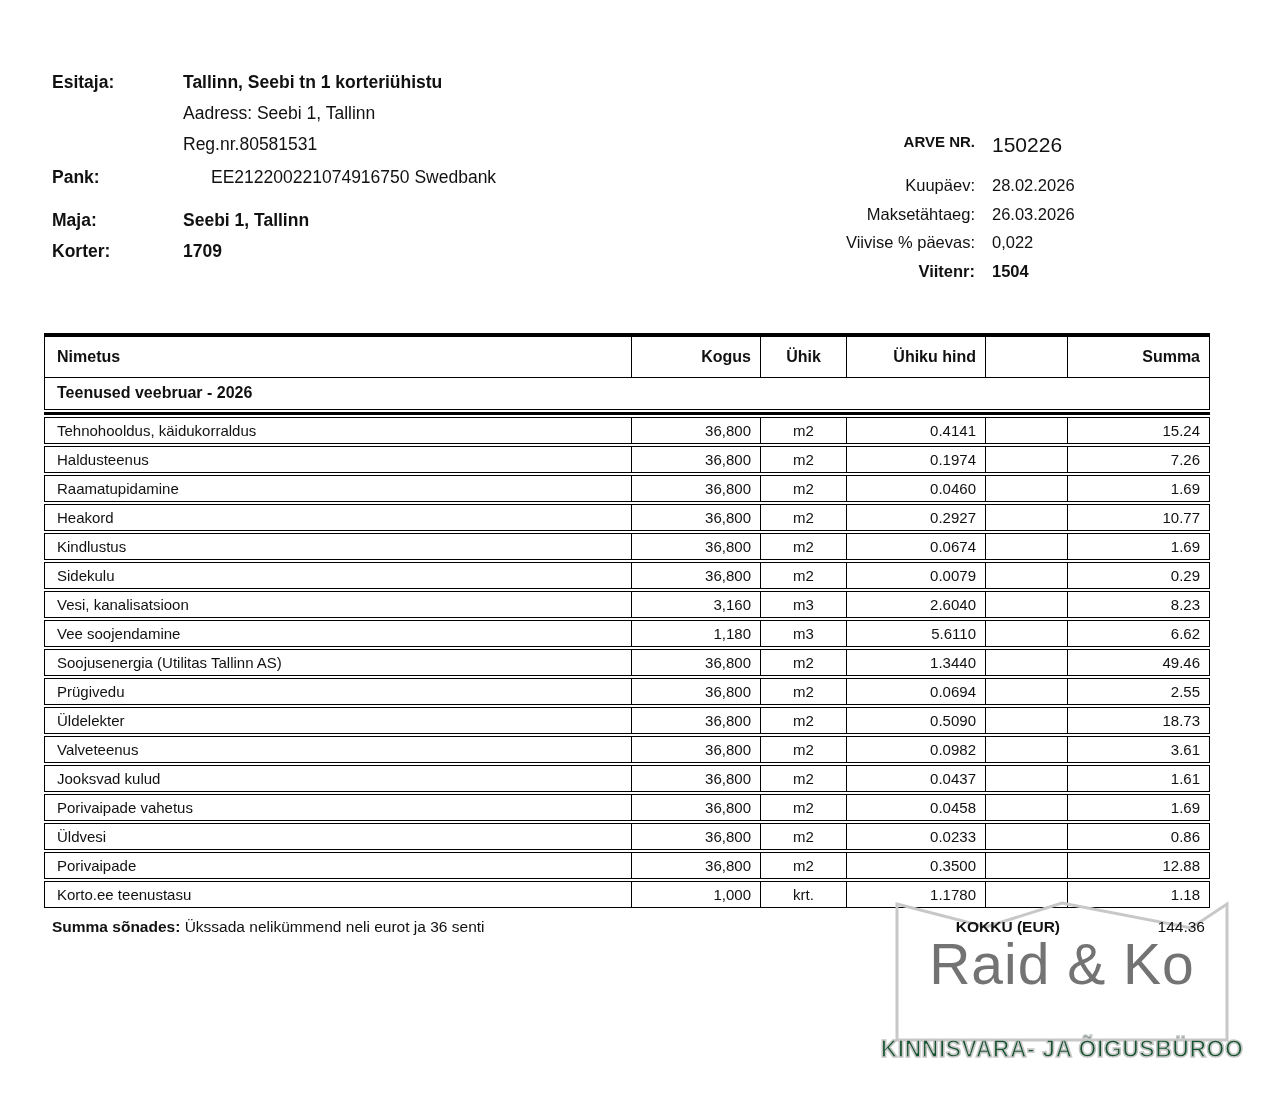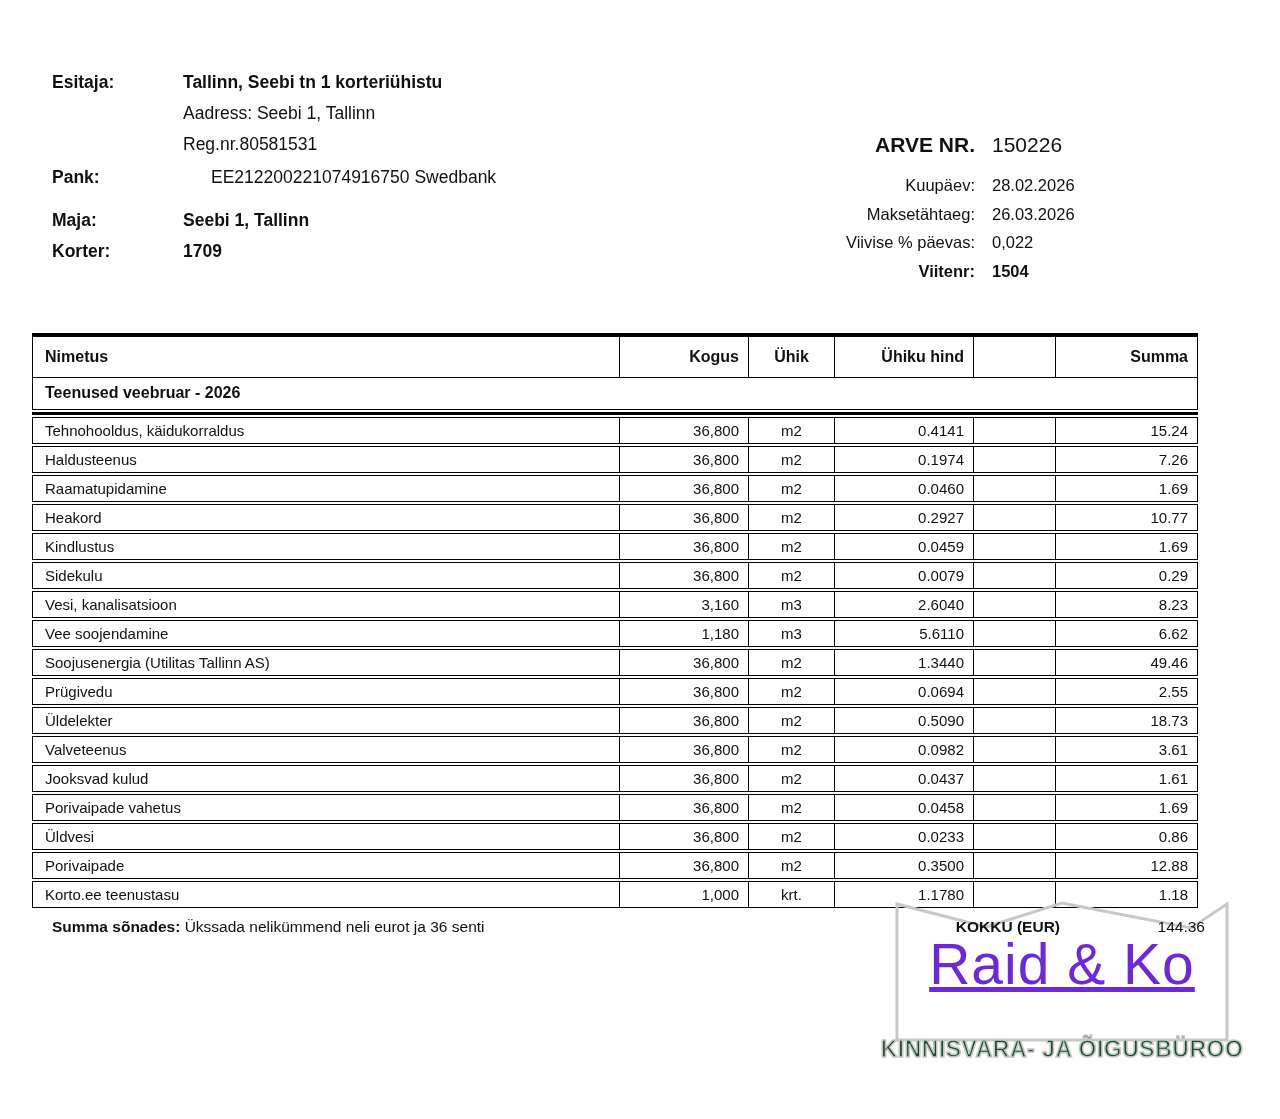--- a/index.html
+++ b/index.html
@@ -17,28 +17,28 @@
   .hdr-row { display:flex; }
   .hdr-label { width:131px; font-size:17.5px; font-weight:bold; flex:0 0 131px; }
   .hdr-value { font-size:17.5px; }
   .mt10 { margin-top:10px; }
   .mt12 { margin-top:12px;gap:28px; }
   .mt22 { margin-top:22px; }
 
   
   .meta { left:750px; top:133px; width:470px; }
   .meta-grid { display:grid; grid-template-columns:225px auto; column-gap:17px; }
-  .meta-arve-label { font-size:21px; font-weight:bold; text-align:right; padding-bottom:14px; }
+  .meta-arve-label { font-size:15px; font-weight:bold; text-align:right; padding-bottom:14px; }
   .meta-arve-value { font-size:21px; font-weight:normal; padding-bottom:14px; }
   .meta-label { font-size:16.5px; text-align:right; line-height:28.5px; }
   .meta-value { font-size:16.5px; line-height:28.5px; }
   .meta-bold { font-weight:bold; }
 
   
-  .tbl { left:32px; top:333px; width:1166px; z-index:1; }
+  .tbl { left:44px; top:333px; width:1166px; z-index:1; }
   .t-head {
     display:flex; align-items:center; height:45px;
     border:1px solid #000; border-top:4px solid #000;
     font-size:16px; font-weight:bold;
   }
   .t-section {
     border:1px solid #000; border-top:none; height:32px; line-height:30px;
     font-size:16px; font-weight:bold; padding-left:12px;
   }
   .t-divider { height:3px; background:#000; margin:2px 0 2px 0; }
@@ -58,21 +58,21 @@
   
   .footer { left:48px; top:918px; width:1166px; height:24px; font-size:15.5px; z-index:10; }
   .summa-sonades { position:absolute; left:4px; top:0; }
   .kokku-label { position:absolute; right:154px; top:0; font-weight:bold; }
   .kokku-value { position:absolute; right:9px; top:0; font-weight:normal; }
 
   
   .wm-svg { left:895px; top:901px; z-index:5; pointer-events:none; }
   .wm-name {
     left:895px; top:931px; width:334px; text-align:center;
-    font-size:57px; color:#6d28d9; letter-spacing:1px; z-index:5; pointer-events:none;text-decoration:underline;
+    font-size:57px; color:#737373; letter-spacing:1px; z-index:5; pointer-events:none;
   }
   .wm-sub {
     left:877px; top:1036px; width:370px; text-align:center;
     font-size:23px; font-weight:bold; letter-spacing:0.5px;
     color:#14532d; -webkit-text-stroke:1.6px #c6c6c6; z-index:5; pointer-events:none;
   }
 </style>
 </head>
 <body>
 
@@ -163,21 +163,21 @@
         <div class="c c2">36,800</div>
         <div class="c c3">m2</div>
         <div class="c c4">0.2927</div>
         <div class="c c5"></div>
         <div class="c c6">10.77</div>
       </div>
       <div class="t-row">
         <div class="c c1">Kindlustus</div>
         <div class="c c2">36,800</div>
         <div class="c c3">m2</div>
-        <div class="c c4">0.0459</div>
+        <div class="c c4">0.0674</div>
         <div class="c c5"></div>
         <div class="c c6">1.69</div>
       </div>
       <div class="t-row">
         <div class="c c1">Sidekulu</div>
         <div class="c c2">36,800</div>
         <div class="c c3">m2</div>
         <div class="c c4">0.0079</div>
         <div class="c c5"></div>
         <div class="c c6">0.29</div>

